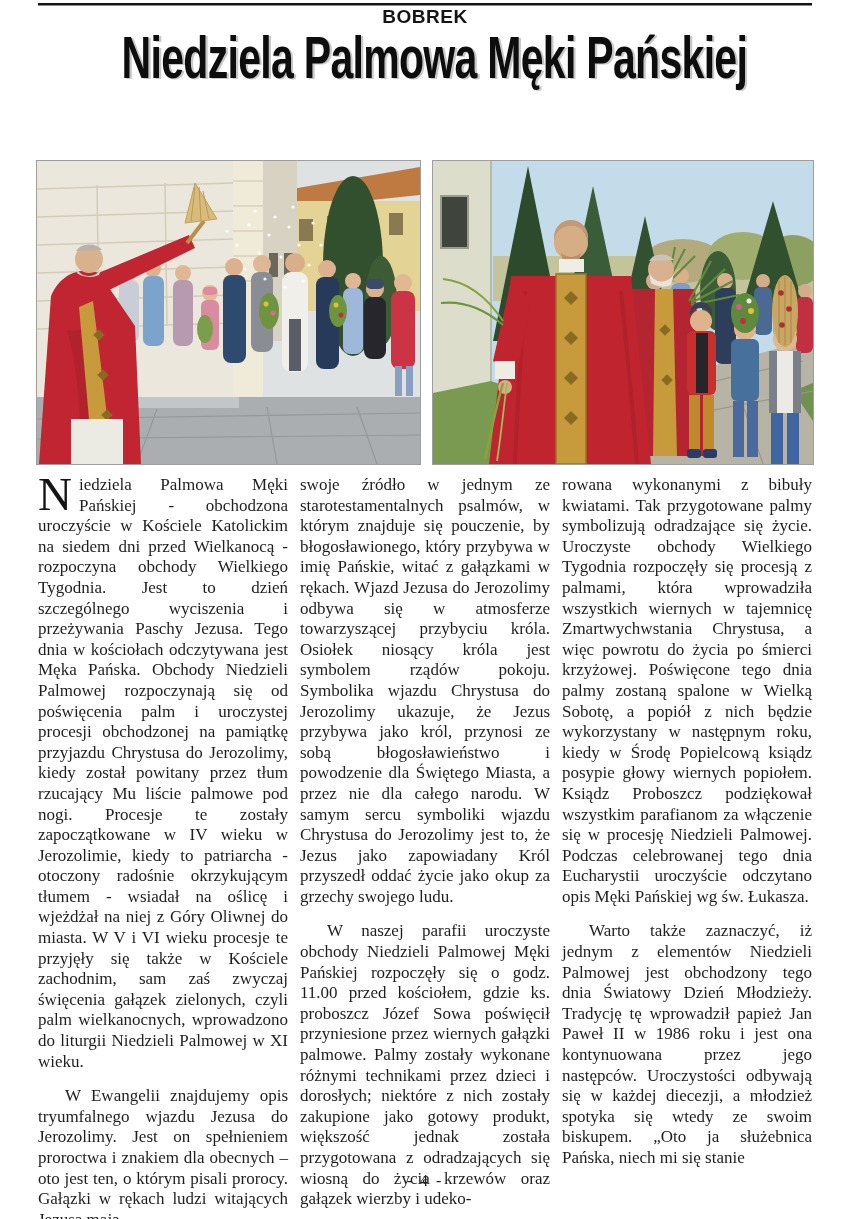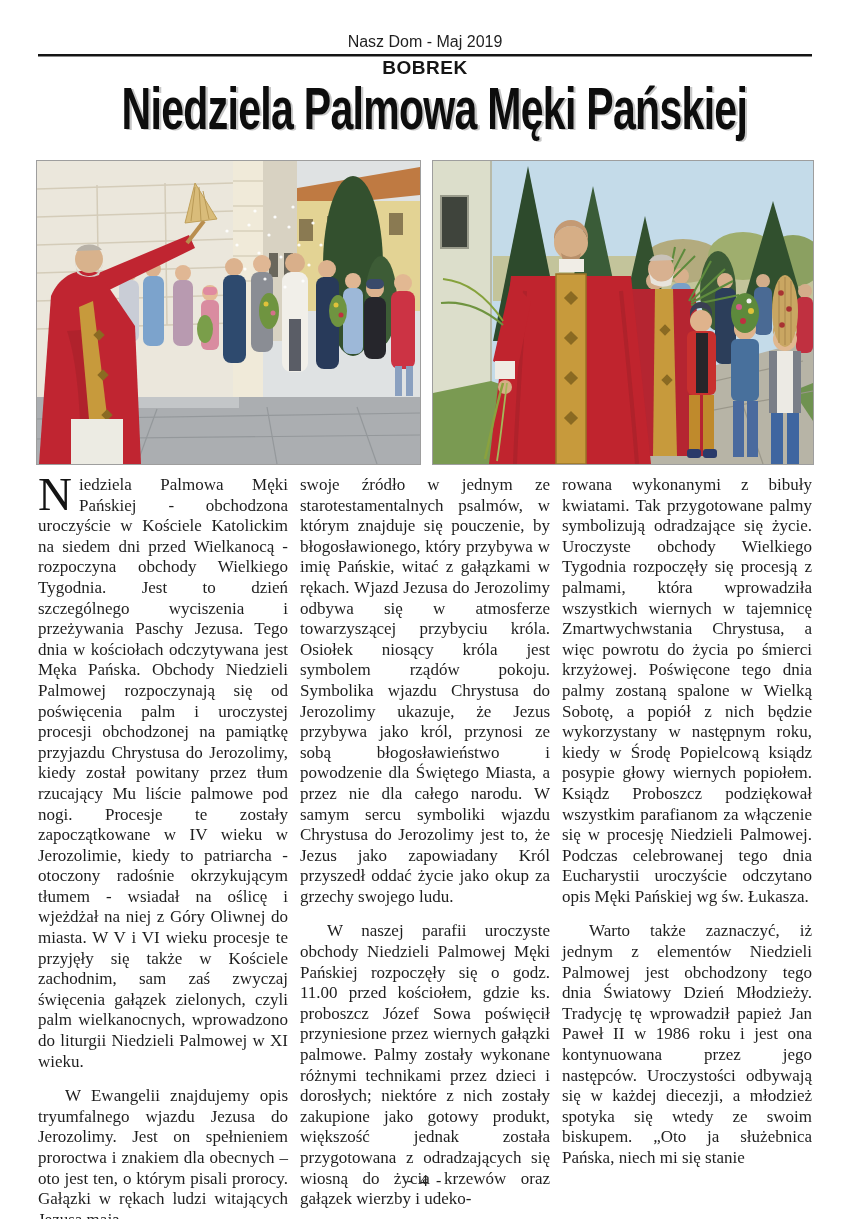--- a/index.html
+++ b/index.html
@@ -57,21 +57,20 @@
   .page-number{
     position:absolute;left:0;right:0;bottom:29px;text-align:center;
     font-size:16px;letter-spacing:2px;color:#222;
   }
 </style>
 </head>
 <body>
 
 <div class="page">
 
-  <div class="masthead">Nasz Dom - Maj 2019</div>
   <div class="rule"></div>
   <div class="section-title">BOBREK</div>
   <h1 class="main-title"><span>Niedziela Palmowa Męki Pańskiej</span></h1>
 
   <div class="photos">
 
     <figure class="photo" style="margin:0">
       <svg width="383" height="303" viewBox="0 0 383 303">
         <rect width="383" height="303" fill="#dfe2e3"></rect>
 

